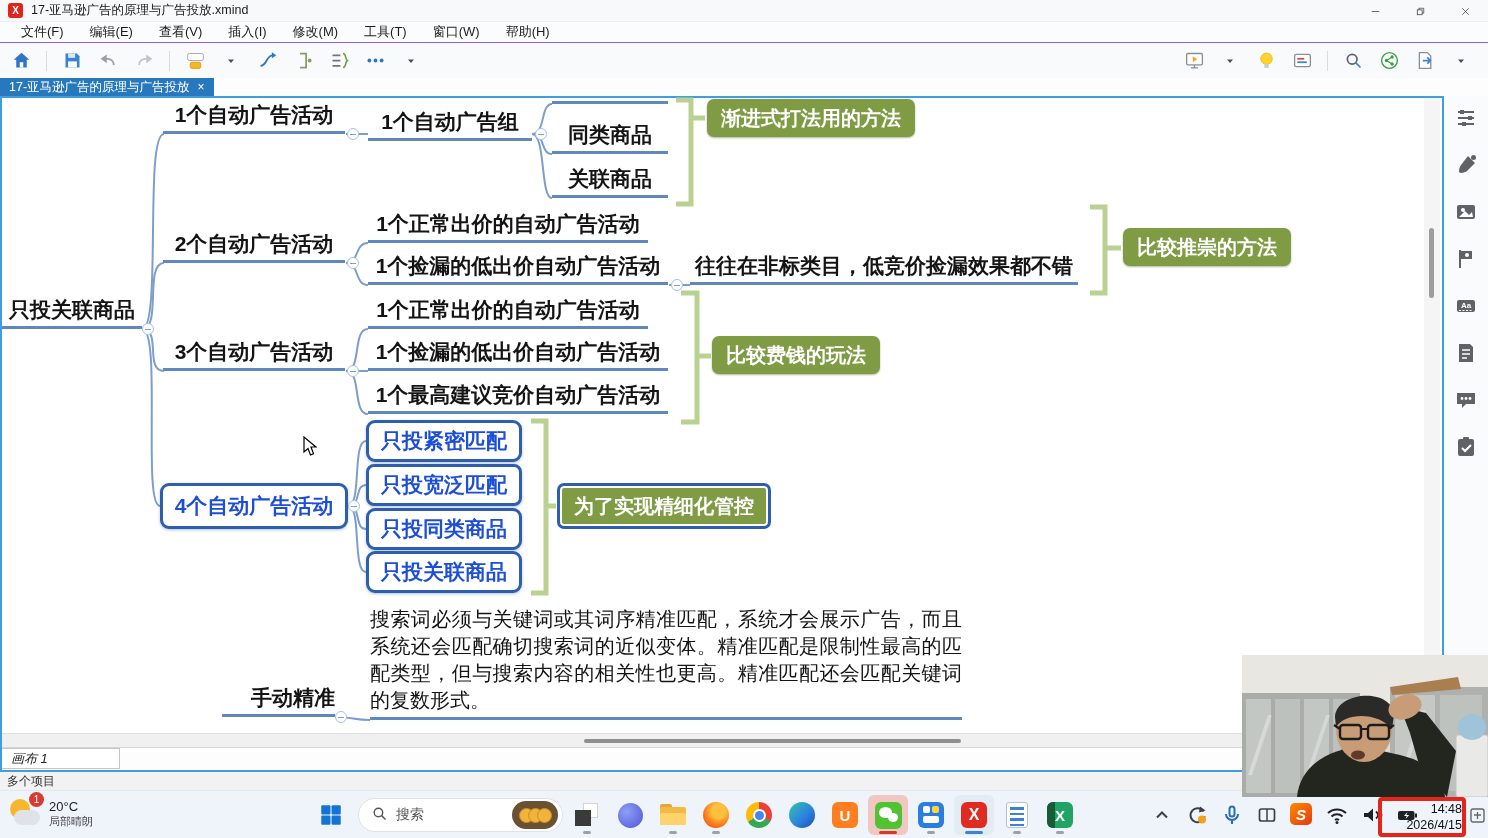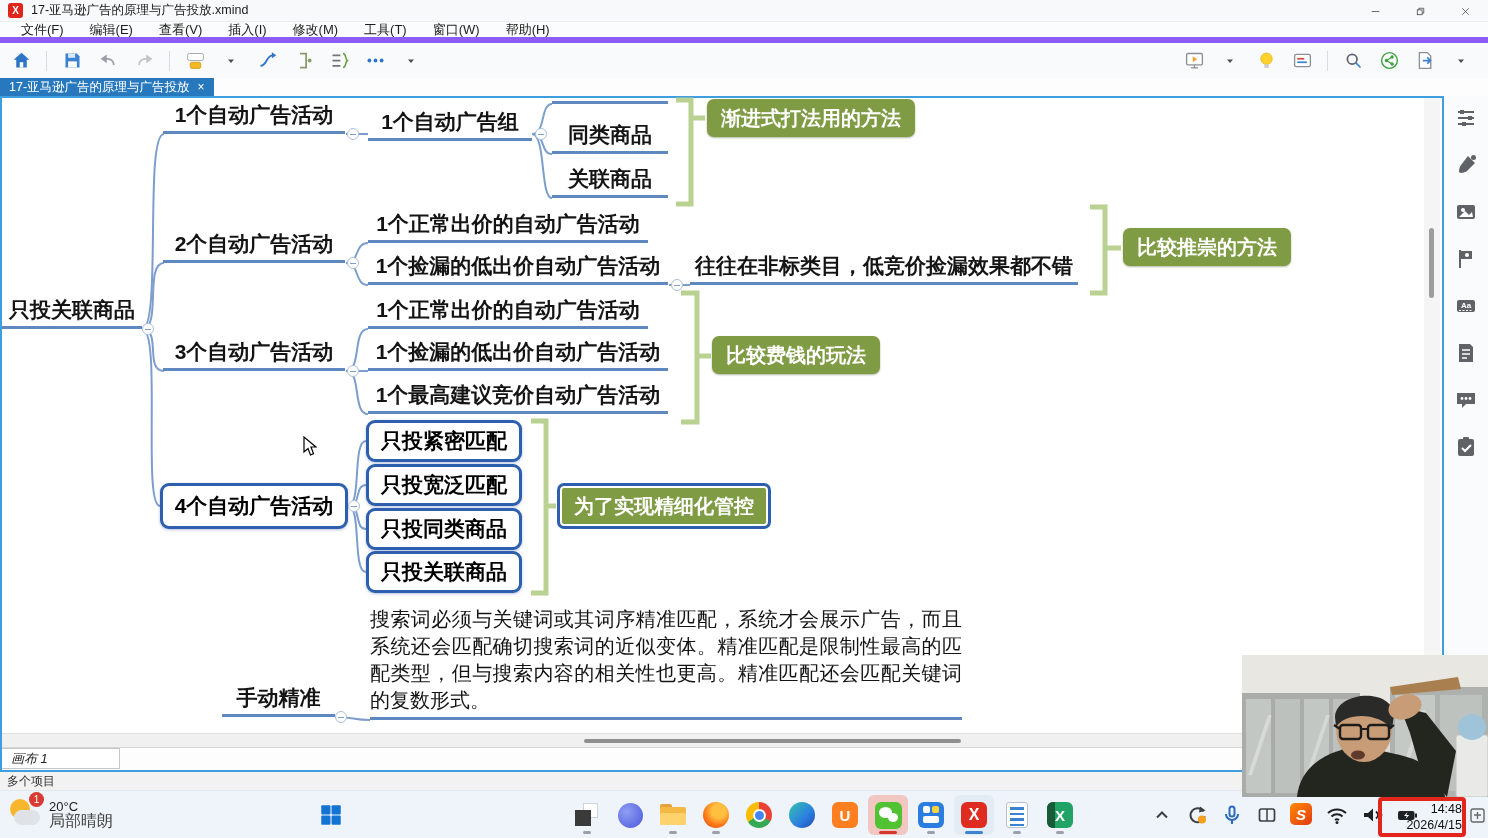--- a/index.html
+++ b/index.html
@@ -8,21 +8,21 @@
 
   
   .titlebar { position:absolute; left:0; top:0; width:1488px; height:22px; background:#f7f9fb; display:flex; align-items:center; border-bottom:1px solid #eceff2;}
   .xm-logo { width:15px; height:15px; margin-left:8px; background:#e0261c; border-radius:3px; color:#fff; font-size:10px; font-weight:bold; display:flex; align-items:center; justify-content:center;}
   .title-text { margin-left:8px; font-size:12.5px; color:#1b1b1b; }
   .win-controls { position:absolute; right:0; top:0; height:22px; display:flex; }
   .win-btn { width:45px; height:22px; display:flex; align-items:center; justify-content:center; }
   .win-btn svg { width:13px; height:13px; stroke:#333; stroke-width:1.3; fill:none; }
 
   
-  .menubar { position:absolute; left:0; top:22px; width:1488px; height:21px; background:#fbfcfd; display:flex; align-items:center; padding-left:8px; border-bottom:6px solid #8b5cf6;}
+  .menubar { position:absolute; left:0; top:22px; width:1488px; height:21px; background:#fbfcfd; display:flex; align-items:center; padding-left:8px; border-bottom:1px solid #8b5cf6;}
   .menu-item { font-size:13px; color:#1c1c1c; padding:0 13px; }
 
   
   .toolbar { position:absolute; left:0; top:43px; width:1488px; height:35px; background:#f8fafc; display:flex; align-items:center; padding:0 10px; }
   .tb-left, .tb-right { display:flex; align-items:center; gap:14px; }
   .tb-right { margin-left:auto; margin-right:6px; }
   .tbi { width:22px; height:22px; display:flex; align-items:center; justify-content:center; }
   .tbi svg { width:21px; height:21px; }
   .tbi.caret svg { width:12px; height:12px; }
   .tb-div { width:1px; height:20px; background:#d8dcdf; }
@@ -36,21 +36,21 @@
   .frame { position:absolute; left:0; top:96px; width:1444px; height:676px; background:#fff; overflow:hidden; box-shadow:inset 0 0 0 2px #3f9ede; }
   .map-svg { position:absolute; left:0; top:0; z-index:1; }
   .map-svg path.c { stroke:#7d9ecd; stroke-width:2; fill:none; }
   .map-svg path.b { stroke:#b9d191; stroke-width:5; fill:none; }
 
   
   .tu { position:absolute; z-index:2; font-size:21px; font-weight:600; line-height:27px; color:#141414; text-align:center; padding-bottom:3px; border-bottom:3px solid #6088c0; white-space:nowrap; }
   .tp { position:absolute; z-index:2; font-size:20px; font-weight:500; line-height:27px; color:#141414; text-align:justify; padding-bottom:3px; border-bottom:3px solid #6088c0; }
   .ts { position:absolute; z-index:2; background:#7f9b44; color:#fff; font-size:20px; font-weight:600; line-height:38px; height:38px; padding:0 14px; border-radius:7px; white-space:nowrap; box-shadow:0 1px 2px rgba(60,80,30,.4); }
   .ts-border { line-height:40px; height:46px; border:3px solid #2e5fae; box-shadow:inset 0 0 0 2px #ffffff; }
-  .tb-box { position:absolute; z-index:2; background:#fff; border:3px solid #2e5fae; border-radius:9px; font-size:21px; font-weight:600; color:#000000; display:flex; align-items:center; justify-content:center; white-space:nowrap; box-shadow:0 1px 3px rgba(40,80,150,.35); }
+  .tb-box { position:absolute; z-index:2; background:#fff; border:3px solid #2e5fae; border-radius:9px; font-size:21px; font-weight:600; color:#1d4ed8; display:flex; align-items:center; justify-content:center; white-space:nowrap; box-shadow:0 1px 3px rgba(40,80,150,.35); }
   .clp { position:absolute; z-index:3; width:12px; height:12px; border-radius:50%; background:#fff; border:1px solid #a9c0de; }
   .clp::after { content:""; position:absolute; left:2px; top:4.5px; width:6px; height:1.6px; background:#7f9fc6; }
 
   
   .vtrack { position:absolute; left:1424px; top:2px; width:16px; height:634px; background:#f5f5f5; z-index:4; }
   .vthumb { position:absolute; left:1429px; top:132px; width:5px; height:70px; background:#9d9d9d; border-radius:3px; z-index:5; }
   .htrack { position:absolute; left:2px; top:637px; width:1440px; height:15px; background:#f0f0f0; border-top:1px solid #dedede; border-bottom:1px solid #d6d6d6; z-index:4; }
   .hthumb { position:absolute; left:584px; top:643px; width:377px; height:4px; background:#8f8f8f; border-radius:2px; z-index:5; }
   .sheetbar { position:absolute; left:2px; top:652px; width:1440px; height:22px; background:#fdfdfd; z-index:4;font-style:italic; }
   .sheettab { position:absolute; left:0; top:0; width:118px; height:21px; background:#fff; border:1px solid #c6c6c6; border-left:none; font-size:13px; color:#222; line-height:19px; padding-left:9px; }
@@ -66,21 +66,21 @@
   .statusbar { position:absolute; left:0; top:772px; width:1488px; height:18px; background:#f2f2f2; font-size:12px; color:#333; line-height:18px; padding-left:7px; }
 
   
   .taskbar { position:absolute; left:0; top:790px; width:1488px; height:48px; background:#eff4fa; border-top:1px solid #e2e8ef; }
   .tb-weather { position:absolute; left:8px; top:5px; display:flex; align-items:center; gap:7px; }
   .w-icon { position:relative; width:34px; height:34px; }
   .w-sun { position:absolute; left:2px; top:3px; width:20px; height:20px; border-radius:50%; background:#f8b62d; }
   .w-cloud { position:absolute; left:6px; top:14px; width:26px; height:15px; border-radius:8px; background:#dfe3e8; }
   .w-badge { position:absolute; right:-2px; top:-4px; width:15px; height:15px; border-radius:50%; background:#d93a31; color:#fff; font-size:10px; display:flex; align-items:center; justify-content:center; }
   .w-temp { font-size:13px; color:#1d1d1d; line-height:15px; }
-  .w-cond { font-size:16px; color:#444; line-height:14px; }
+  .w-cond { font-size:11px; color:#444; line-height:14px; }
   .tb-start { position:absolute; left:315px; top:8px; width:32px; height:32px; display:flex; align-items:center; justify-content:center; }
   .tb-search { position:absolute; left:358px; top:7px; width:205px; height:34px; background:#fff; border:1px solid #dfe3e8; border-radius:17px; display:flex; align-items:center; padding:0 4px 0 12px; gap:8px; }
   .tb-search .s-label { font-size:14px; color:#555; flex:1; }
   .coins { width:46px; height:28px; border-radius:14px; background:#6b5134; display:flex; align-items:center; justify-content:center; overflow:hidden; }
   .coin { width:15px; height:15px; border-radius:50%; background:#f0b43c; border:1px solid #c98f1f; margin:0 -3px; }
   .tb-apps { position:absolute; left:567px; top:4px; display:flex; gap:3px; }
   .app { width:40px; height:40px; border-radius:6px; display:flex; align-items:center; justify-content:center; position:relative; }
   .app.hl-red { background:#f2c7c2; }
   .app.hl-blue { background:#e3ebf4; }
   .dash { position:absolute; bottom:1px; left:50%; transform:translateX(-50%); width:8px; height:3px; border-radius:2px; background:#98a2ac; }
@@ -314,25 +314,25 @@
         <div class="tu" style="left: 368px; top: 156px; width: 300px;">1个捡漏的低出价自动广告活动</div>
         <div class="tu" style="left: 690px; top: 156px; width: 388px;">往往在非标类目，低竞价捡漏效果都不错</div>
         <div class="ts" style="left: 1123px; top: 132px;">比较推崇的方法</div>
         <div class="tu" style="left: 163px; top: 242px; width: 182px;">3个自动广告活动</div>
         <div class="tu" style="left: 368px; top: 200px; width: 280px;">1个正常出价的自动广告活动</div>
         <div class="tu" style="left: 368px; top: 242px; width: 300px;">1个捡漏的低出价自动广告活动</div>
         <div class="tu" style="left: 368px; top: 285px; width: 300px;">1个最高建议竞价自动广告活动</div>
         <div class="ts" style="left: 712px; top: 240px;">比较费钱的玩法</div>
         <div class="tb-box" style="left: 160px; top: 387px; width: 188px; height: 46px;">4个自动广告活动</div>
         <div class="tb-box" style="left: 366px; top: 324px; width: 156px; height: 42px;">只投紧密匹配</div>
-        <div class="tb-box" style="left: 366px; top: 368px; width: 156px; height: 42px;">只投宽泛匹配</div>
+        <div class="tb-box" style="left: 366px; top: 368px; width: 156px; height: 42px; border-radius: 8px;">只投宽泛匹配</div>
         <div class="tb-box" style="left: 366px; top: 412px; width: 156px; height: 42px;">只投同类商品</div>
         <div class="tb-box" style="left: 366px; top: 455px; width: 156px; height: 42px;">只投关联商品</div>
         <div class="ts ts-border" style="left: 557px; top: 387px;">为了实现精细化管控</div>
-        <div class="tu" style="left: 222px; top: 588px; width: 113px;">手动精准</div>
+        <div class="tu" style="left: 222px; top: 588px; width: 113px; text-align: right;">手动精准</div>
         <div class="tp" style="left: 370px; top: 510px; width: 592px;">搜索词必须与关键词或其词序精准匹配，系统才会展示广告，而且系统还会匹配确切搜索词的近似变体。精准匹配是限制性最高的匹配类型，但与搜索内容的相关性也更高。精准匹配还会匹配关键词的复数形式。</div>
       </div>
     <div id="collapses">
         <div class="clp" style="left: 142px; top: 227px;"></div>
         <div class="clp" style="left: 347px; top: 32px;"></div>
         <div class="clp" style="left: 535px; top: 32px;"></div>
         <div class="clp" style="left: 347px; top: 161px;"></div>
         <div class="clp" style="left: 671px; top: 183px;"></div>
         <div class="clp" style="left: 347px; top: 269px;"></div>
         <div class="clp" style="left: 348px; top: 404px;"></div>
@@ -411,20 +411,32 @@
     </div>
     <div class="tb-start">
       <svg width="26" height="26" viewBox="0 0 24 24">
           <g fill="#1374d3">
             <rect x="3" y="3" width="8.5" height="8.5" rx="1"></rect>
             <rect x="12.5" y="3" width="8.5" height="8.5" rx="1"></rect>
             <rect x="3" y="12.5" width="8.5" height="8.5" rx="1"></rect>
             <rect x="12.5" y="12.5" width="8.5" height="8.5" rx="1"></rect>
           </g>
         </svg>
+    </div>
+    <div class="tb-search">
+      <span><svg width="17" height="17" viewBox="0 0 24 24">
+            <circle cx="10.5" cy="10.5" r="6" fill="none" stroke="#555" stroke-width="2"></circle>
+            <path d="M15,15 L20.5,20.5" stroke="#555" stroke-width="2"></path>
+          </svg></span>
+      <span class="s-label">搜索</span>
+      <span class="coins">
+          <span class="coin"></span>
+          <span class="coin"></span>
+          <span class="coin"></span>
+        </span>
     </div>
     <div class="tb-apps" id="tb-apps">
         <div class="app">
           <div style="position:relative;width:24px;height:24px">
             <div style="position:absolute;left:8px;top:0;width:15px;height:15px;background:#fff;border:1px solid #cfd4d9"></div>
             <div style="position:absolute;left:0;top:7px;width:16px;height:16px;background:#3a3a3a"></div>
           </div>
           <div class="dash"></div>
         </div>
         <div class="app">

